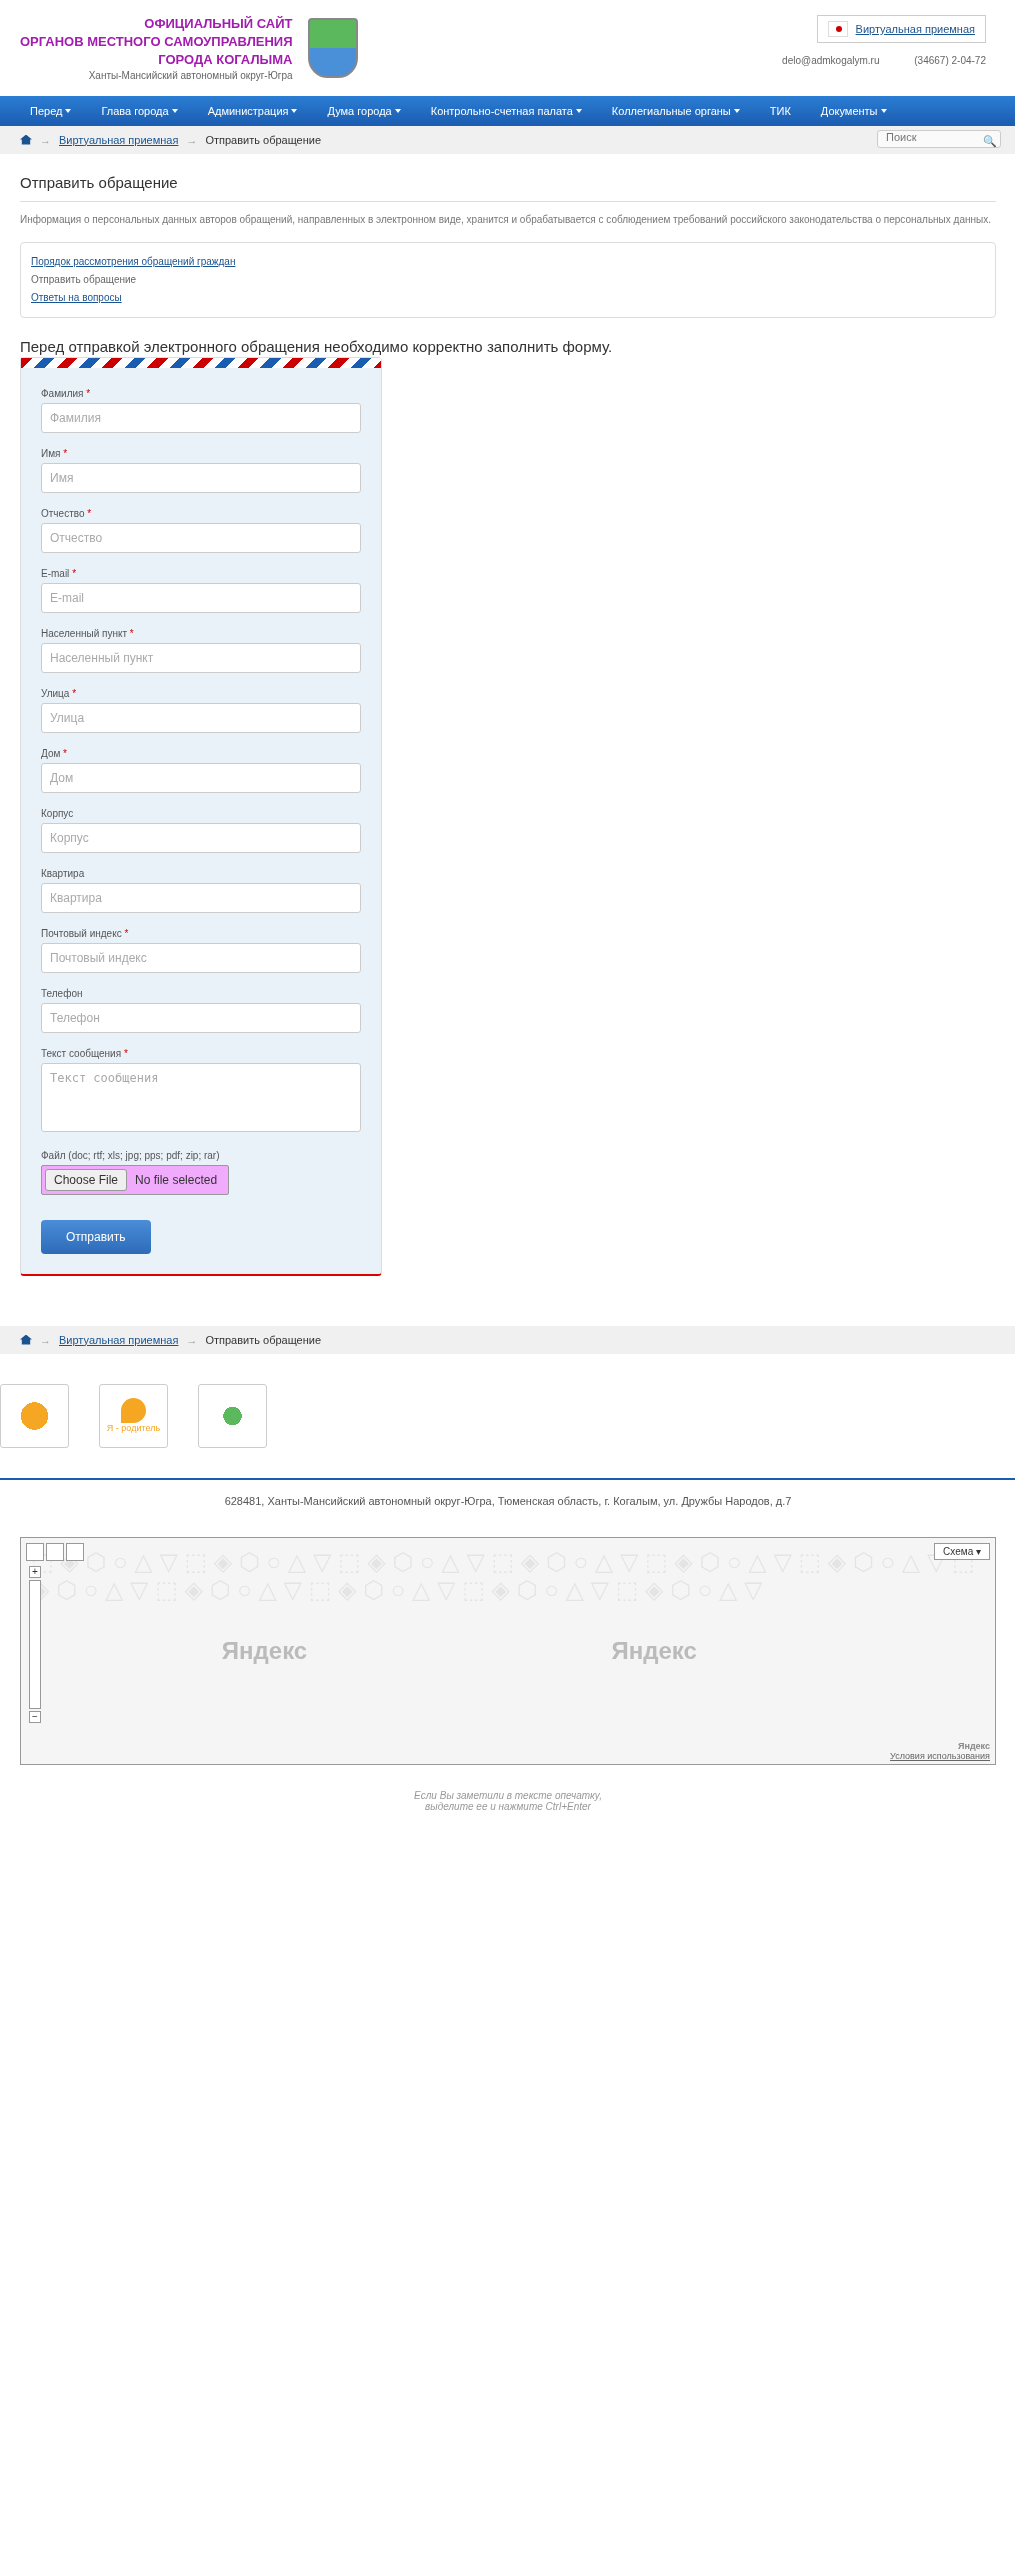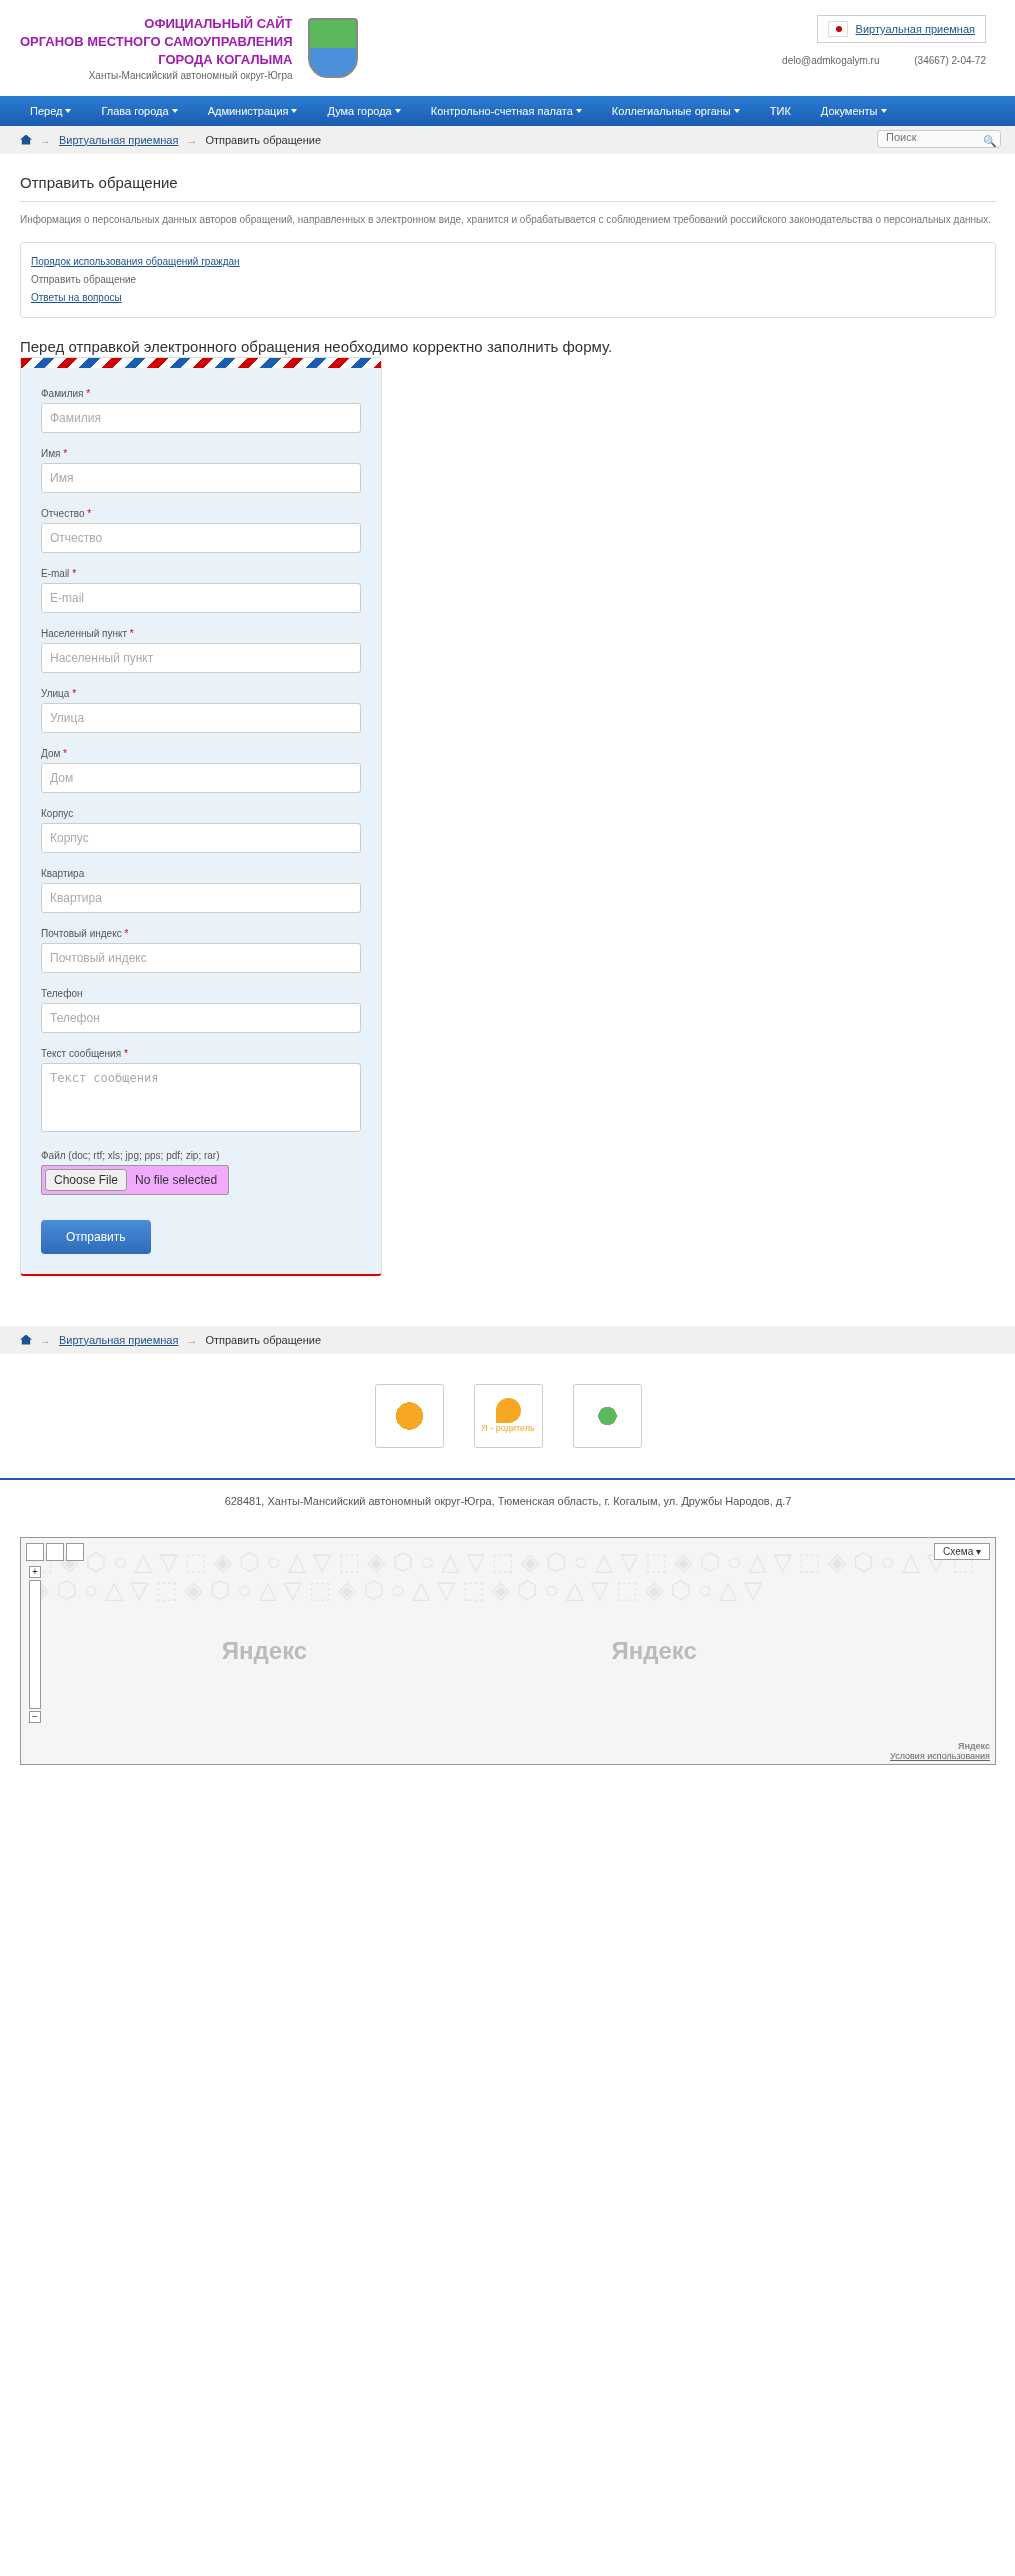--- a/index.html
+++ b/index.html
@@ -46,21 +46,21 @@
 .req{color:#c00}
 .field input,.field textarea{width:100%;padding:7px 8px;border:1px solid #ccc;border-radius:3px;font-size:12px;color:#333}
 .field input::placeholder,.field textarea::placeholder{color:#aaa}
 .field textarea{height:69px;resize:none}
 .file-input{display:flex;align-items:center;gap:8px;border:1px solid #999;border-radius:2px;padding:3px;background:#f0abfc;width:fit-content}
 .file-btn{border:1px solid #999;border-radius:3px;background:#efefef;padding:3px 8px;font-size:12px}
 .file-text{font-size:12px;padding-right:8px}
 .submit-btn{background:linear-gradient(180deg,#4a8dd8 0%,#2d6bb8 100%);color:#fff;border:none;border-radius:4px;padding:10px 25px;font-size:12px;cursor:pointer;margin-top:10px}
 .breadcrumb-foot{background:#f0f0f0;padding:8px 20px;display:flex;align-items:center;gap:8px;font-size:11px;margin-top:30px}
 .breadcrumb-foot a{color:#1a5490;text-decoration:underline}
-.banners{display:flex;justify-content:center;gap:30px;padding:30px 0}
+.banners{display:flex;gap:30px;padding:30px 0}
 .banner{width:69px;height:64px;border:1px solid #ccc;border-radius:3px;display:flex;align-items:center;justify-content:center;background:#fff}
 .b1{background:radial-gradient(circle,#f5a623 30%,#fff 30%)}
 .b2{color:#f5a623;font-size:9px;flex-direction:column}
 .b2-ic{width:25px;height:25px;background:#f5a623;border-radius:50% 50% 50% 0}
 .b3{background:radial-gradient(circle,#5cb85c 20%,#fff 20%)}
 .footer{border-top:2px solid #1a5cb0;padding:15px 20px;text-align:center;font-size:11px;color:#555}
 .map{margin:15px 20px;height:228px;border:1px solid #999;background:#f5f5f5;position:relative;overflow:hidden}
 .map-bg{position:absolute;inset:0;opacity:0.15;font-size:24px;color:#888;display:flex;flex-wrap:wrap;align-content:flex-start;gap:20px;padding:10px}
 .map-logo{position:absolute;top:50%;left:25%;transform:translate(-50%,-50%);font-size:24px;color:#bbb;font-weight:bold}
 .map-logo2{position:absolute;top:50%;left:65%;transform:translate(-50%,-50%);font-size:24px;color:#bbb;font-weight:bold}
@@ -122,21 +122,21 @@
       <input type="text" placeholder="Поиск" style="">
       <span class="search-ic">🔍</span>
     </div>
   </div>
 
   <div class="content">
     <h2 class="page-title">Отправить обращение</h2>
     <hr class="divider">
     <p class="info-text">Информация о персональных данных авторов обращений, направленных в электронном виде, хранится и обрабатывается с соблюдением требований российского законодательства о персональных данных.</p>
     <div class="links-box">
-      <div><a href="#">Порядок использования обращений граждан</a></div>
+      <div><a href="#">Порядок рассмотрения обращений граждан</a></div>
       <div class="current">Отправить обращение</div>
       <div><a href="#">Ответы на вопросы</a></div>
     </div>
     <p class="form-intro">Перед отправкой электронного обращения необходимо корректно заполнить форму.</p>
 
     <div class="form-wrap">
       <div class="envelope-top"></div>
       <div class="form-body" id="form-body">
         
       <div class="field"><label>Фамилия <span class="req">*</span></label><input type="text" placeholder="Фамилия" style=""></div><div class="field"><label>Имя <span class="req">*</span></label><input type="text" placeholder="Имя" style=""></div><div class="field"><label>Отчество <span class="req">*</span></label><input type="text" placeholder="Отчество" style=""></div><div class="field"><label>E-mail <span class="req">*</span></label><input type="text" placeholder="E-mail" style=""></div><div class="field"><label>Населенный пункт <span class="req">*</span></label><input type="text" placeholder="Населенный пункт" style=""></div><div class="field"><label>Улица <span class="req">*</span></label><input type="text" placeholder="Улица" style=""></div><div class="field"><label>Дом <span class="req">*</span></label><input type="text" placeholder="Дом" style=""></div><div class="field"><label>Корпус </label><input type="text" placeholder="Корпус" style=""></div><div class="field"><label>Квартира </label><input type="text" placeholder="Квартира" style=""></div><div class="field"><label>Почтовый индекс <span class="req">*</span></label><input type="text" placeholder="Почтовый индекс" style=""></div><div class="field"><label>Телефон </label><input type="text" placeholder="Телефон" style=""></div><div class="field"><label>Текст сообщения <span class="req">*</span></label><textarea placeholder="Текст сообщения" style=""></textarea></div><div class="field">
@@ -184,14 +184,18 @@
     <div class="zoom-btn" style="top:28px">+</div>
     <div class="zoom-bar" style="top:42px"></div>
     <div class="zoom-btn" style="top:173px">−</div>
     <div class="scheme-btn">Схема ▾</div>
     <div class="map-copy">
       <div class="y">Яндекс</div>
       <a href="#" style="color:#666;text-decoration:underline">Условия использования</a>
     </div>
   </div>
 
+  <div class="typo-note">
+    <span>Если Вы заметили в тексте опечатку,</span><br>
+    <span>выделите ее и нажмите Ctrl+Enter</span>
+  </div>
 </div>
 
 
 </body></html>

